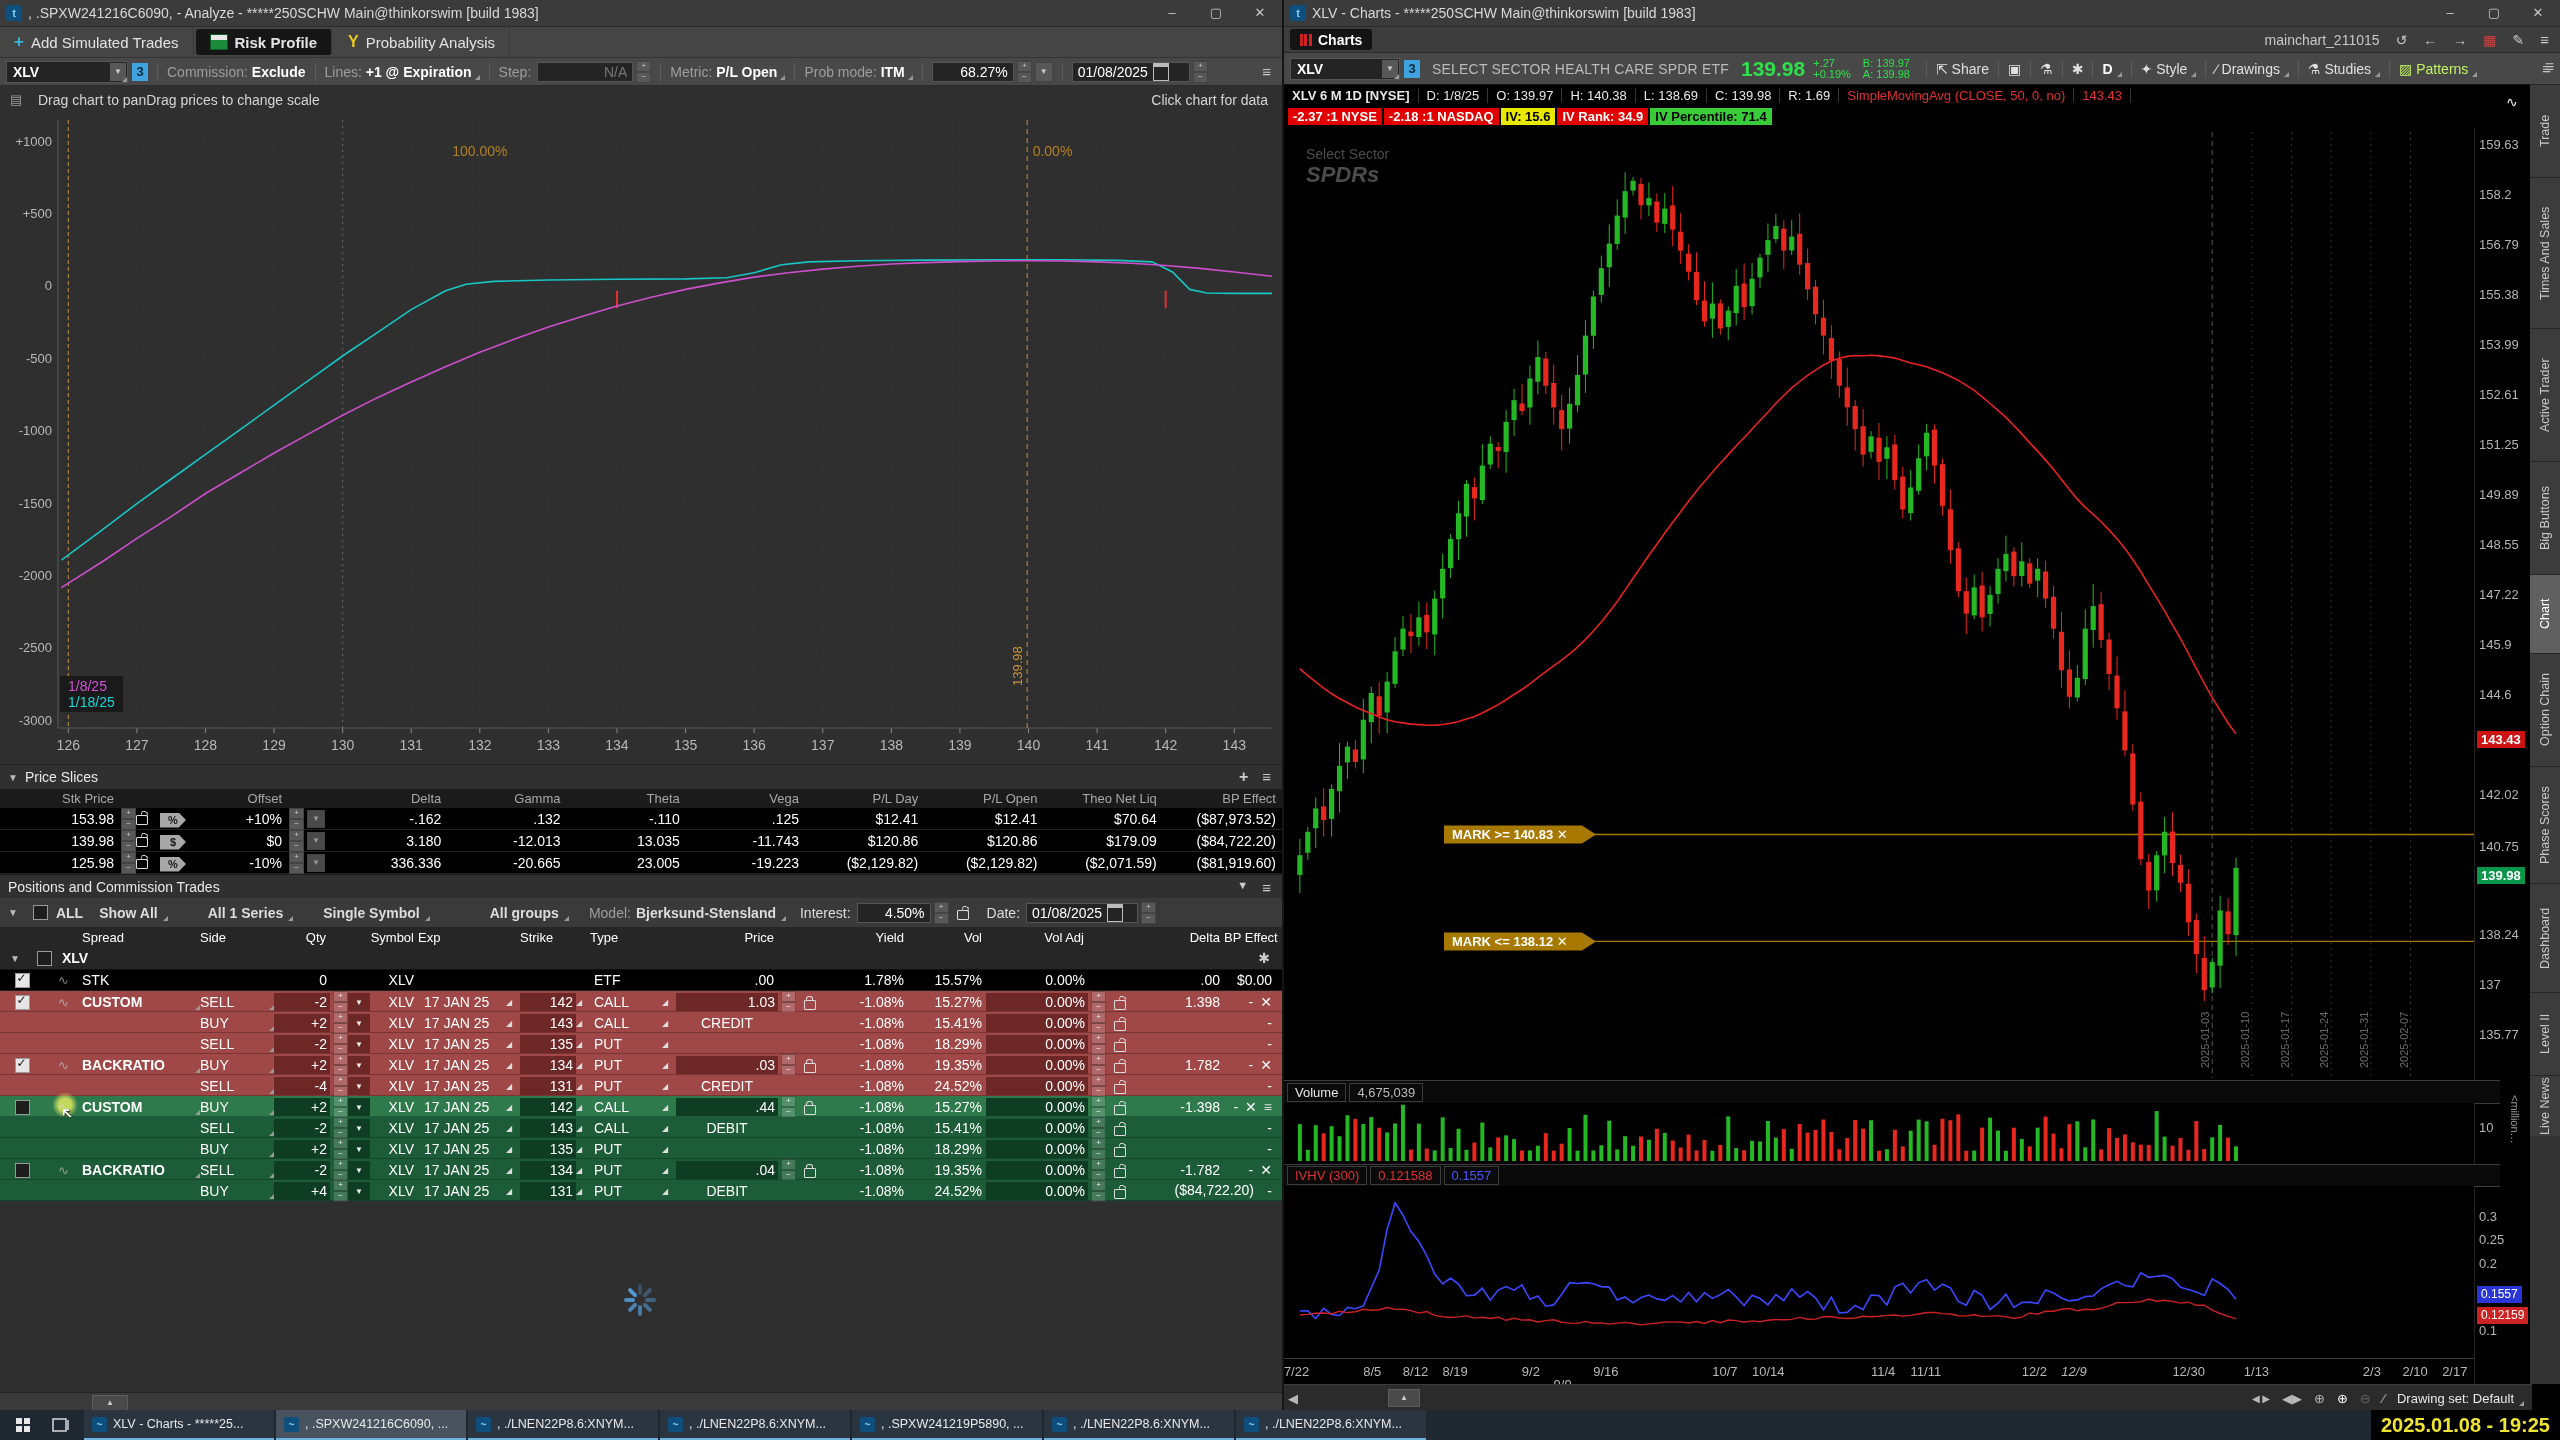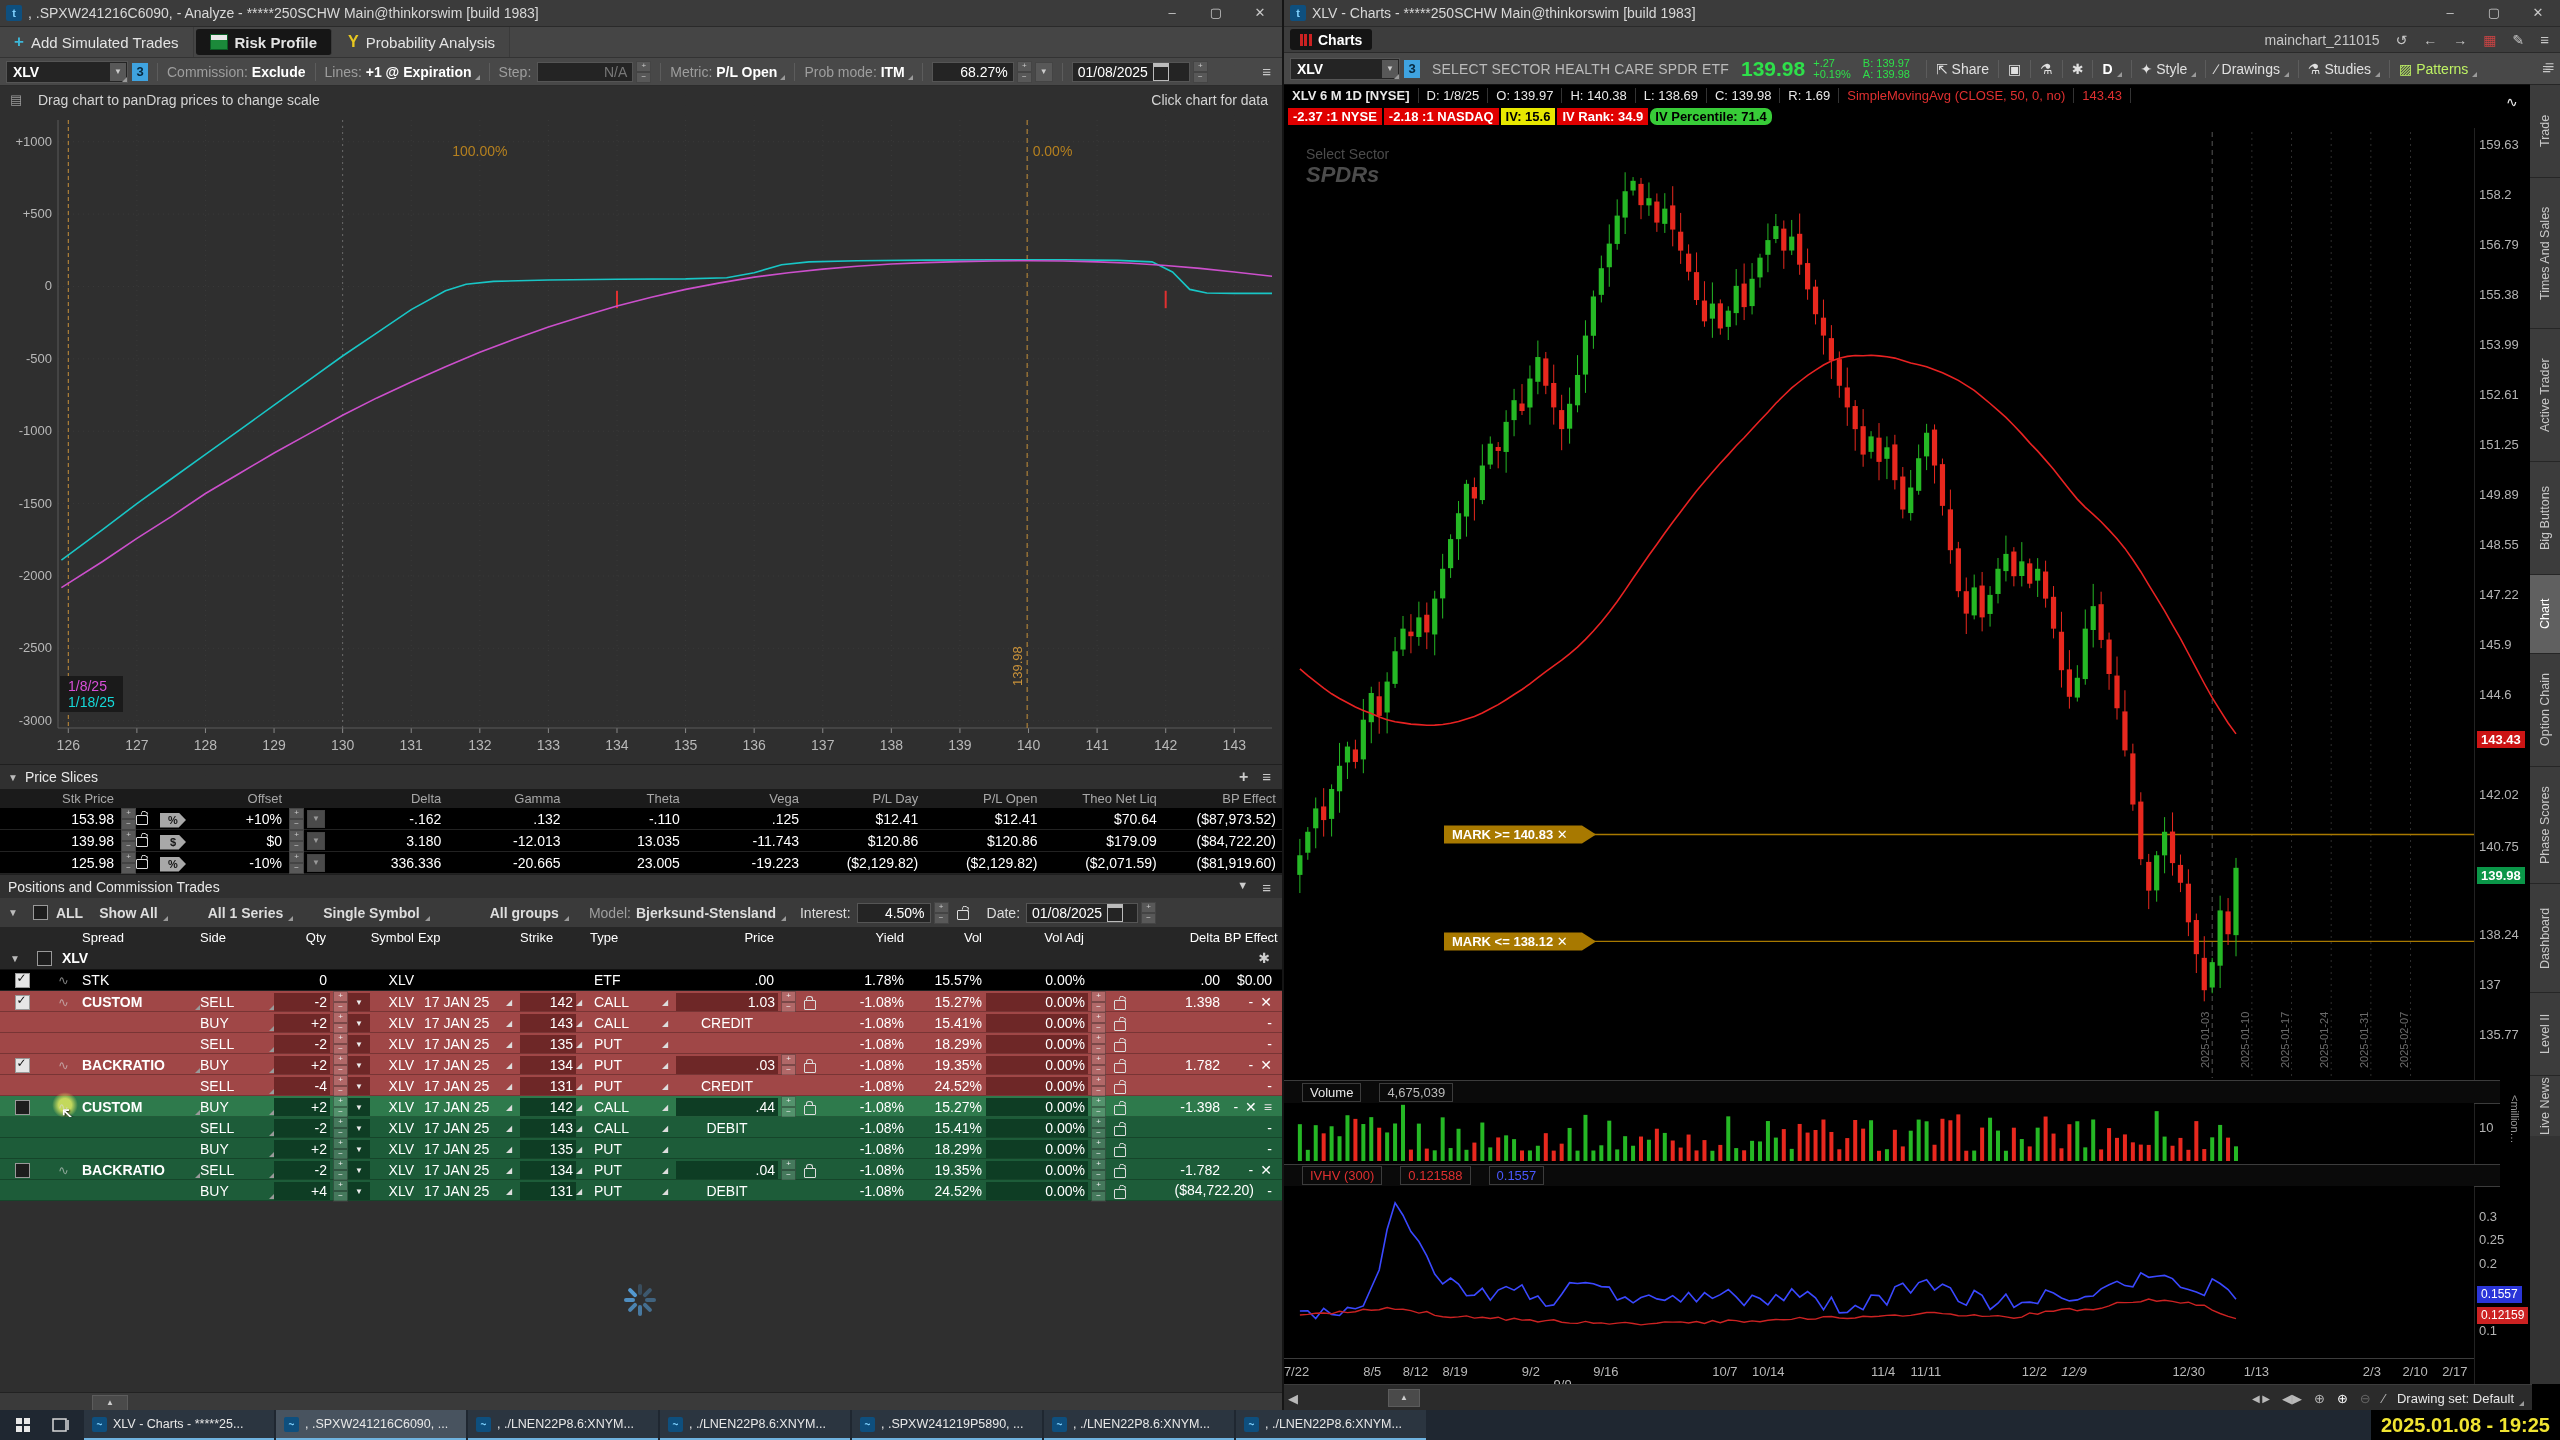--- a/index.html
+++ b/index.html
@@ -92,21 +92,21 @@
   .hline1{position:absolute;left:0;top:85px;right:52px;height:21px;background:#000;display:flex;align-items:center;
     color:#e8e8e8;font-size:13px;}
   .h1item{padding:0 8px;border-right:1px solid #333;}
   .hbadges{position:absolute;left:4px;top:107px;height:19px;display:flex;gap:2px;align-items:center;font-size:13px;font-weight:bold;}
   .hbadge{padding:1px 5px;}
   .watermark{position:absolute;color:#4c4c4c;z-index:5;}
   .axislab{position:absolute;color:#b4b4b4;font-size:13px;left:4px;}
   .pricebadge{position:absolute;left:2px;color:#fff;font-size:13px;font-weight:bold;padding:0 4px;line-height:17px;}
   .paneheadv{position:absolute;background:#0a0a0a;border-top:1px solid #3c3c3c;border-bottom:1px solid #3c3c3c;
     display:flex;align-items:center;font-size:13px;gap:0;}
-  .phbox{border:1px solid #3c3c3c;padding:1px 7px;margin-left:18px;color:#e8e8e8;}
+  .phbox{border:1px solid #3c3c3c;padding:1px 7px;margin-left:3px;color:#e8e8e8;}
   .xaxisr{position:absolute;color:#b8b8b8;font-size:13px;}
   .scrollstrip{position:absolute;left:0;right:28px;height:26px;background:#2b2b2b;border-top:1px solid #3c3c3c;
     display:flex;align-items:center;color:#b8b8b8;font-size:13px;}
   .sidebar{position:absolute;right:0;top:84px;width:30px;bottom:26px;background:#333;}
   .sbtab{border-bottom:1px solid #262626;display:flex;align-items:center;justify-content:center;
     color:#c8c8c8;font-size:12.5px;writing-mode:vertical-rl;transform:rotate(180deg);background:#3c3c3c;width:30px;}
   .sbtab.active{background:#606060;color:#fff;}
   
   #taskbar{position:absolute;left:0;top:1410px;width:2560px;height:30px;background:#1f2731;display:flex;align-items:center;}
   .tbtn{height:30px;width:190px;background:#2b3540;margin-right:2px;display:flex;align-items:center;gap:6px;
@@ -965,21 +965,21 @@
       <div class="h1item">C: 139.98</div>
       <div class="h1item">R: 1.69</div>
       <div class="h1item" style="color: rgb(224, 48, 48);">SimpleMovingAvg (CLOSE, 50, 0, no)</div>
       <div class="h1item" style="color: rgb(224, 48, 48);">143.43</div>
     </div>
   <div class="hbadges" id="hbadges">
       <div class="hbadge" style="background: rgb(224, 0, 0); color: rgb(255, 255, 255);">-2.37 :1 NYSE</div>
       <div class="hbadge" style="background: rgb(224, 0, 0); color: rgb(255, 255, 255);">-2.18 :1 NASDAQ</div>
       <div class="hbadge" style="background: rgb(232, 232, 0); color: rgb(0, 0, 0);">IV: 15.6</div>
       <div class="hbadge" style="background: rgb(224, 0, 0); color: rgb(255, 255, 255);">IV Rank: 34.9</div>
-      <div class="hbadge" style="background: rgb(56, 204, 56); color: rgb(0, 0, 0); border-radius: 7px;">IV Percentile: 71.4</div>
+      <div class="hbadge" style="background: rgb(56, 204, 56); color: rgb(0, 0, 0);">IV Percentile: 71.4</div>
     </div>
   <div class="watermark" style="left:22px;top:146px;">
     <div style="font-size:14px;">Select Sector</div>
     <div style="font-size:22px;font-weight:bold;font-style:italic;">SPDRs</div>
   </div>
 
   <svg id="candleSvg" class="abs" style="left:0;top:128px;" width="1190" height="952">
       <rect x="0" y="0" width="1190" height="952" fill="#000"></rect>
       <line x1="928.2" y1="4" x2="928.2" y2="950" stroke="#555" stroke-dasharray="5 4"></line>
       <text x="925.2" y="940" fill="#6a6a6a" font-size="11" transform="rotate(-90 925.2 940)">2025-01-03</text>

